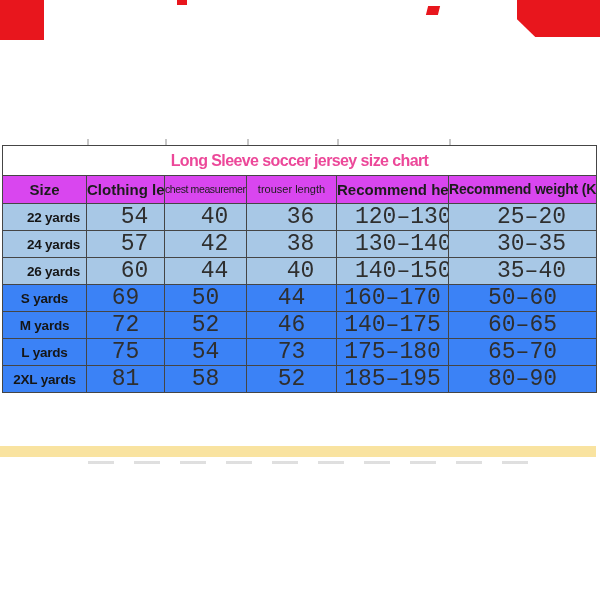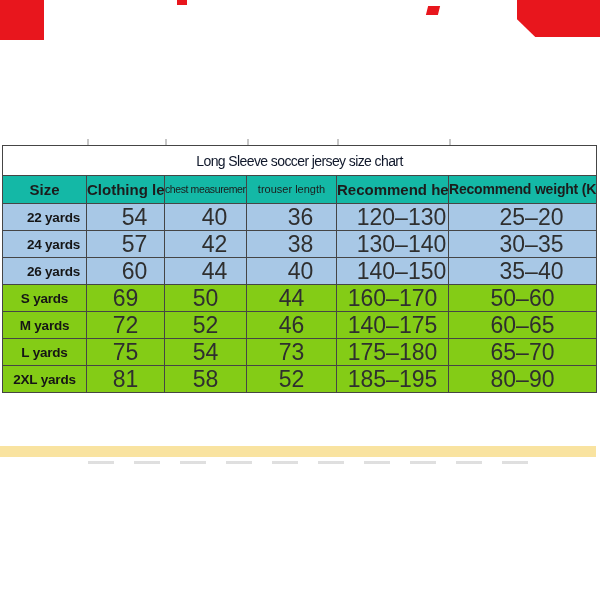--- a/index.html
+++ b/index.html
@@ -21,36 +21,36 @@
     background:repeating-linear-gradient(90deg,rgba(140,140,140,.5) 0 26px,transparent 26px 46px);}
   table.size-chart{
     position:absolute;left:2px;top:145px;width:594px;z-index:2;
     border-collapse:collapse;table-layout:fixed;background:#ffffff;
   }
   table.size-chart td,table.size-chart th{
     border:1.5px solid #454545;text-align:center;vertical-align:middle;
     padding:0;overflow:hidden;white-space:nowrap;
   }
   .title-cell{
-    height:29px;background:#ffffff;color:#0f172a;
-    font-weight:400;font-size:14px;letter-spacing:-0.6px;
+    height:29px;background:#ffffff;color:#ec4899;
+    font-weight:700;font-size:16px;letter-spacing:-0.6px;
   }
-  tr.header-row th{height:27px;background:#14b8a6;color:#1c1c1c;line-height:1.05;}
+  tr.header-row th{height:27px;background:#d946ef;color:#1c1c1c;line-height:1.05;}
   .h-size{font-size:15px;font-weight:600;}
   .h-clothing{font-size:15px;font-weight:600;white-space:normal;}
   .h-chest{font-size:10.5px;font-weight:400;letter-spacing:-0.4px;}
   .h-trouser{font-size:11px;font-weight:500;}
   .h-height{font-size:15px;font-weight:600;white-space:normal;}
   .h-weight{font-size:14px;font-weight:600;letter-spacing:-0.2px;}
   tr.data-row td{height:26px;}
   tr.row-blue td{background:#a8c8e6;padding-left:18px;}
-  tr.row-yellow td{background:#84cc16;margin-left:36px;}
+  tr.row-yellow td{background:#3b82f6;margin-left:36px;}
   td.size-cell{font-size:13.5px;font-weight:700;color:#151515;letter-spacing:-0.2px;}
   td.num-cell{
-    font-family:Liberation Sans, sans-serif;
+    font-family:Liberation Mono, monospace;
     font-size:23px;font-weight:400;color:#2f2f2f;line-height:1;
   }
 </style>
 </head>
 <body>
 
 <div class="canvas">
 
   <div class="frag frag-tl"></div>
   <div class="frag frag-a"></div>

